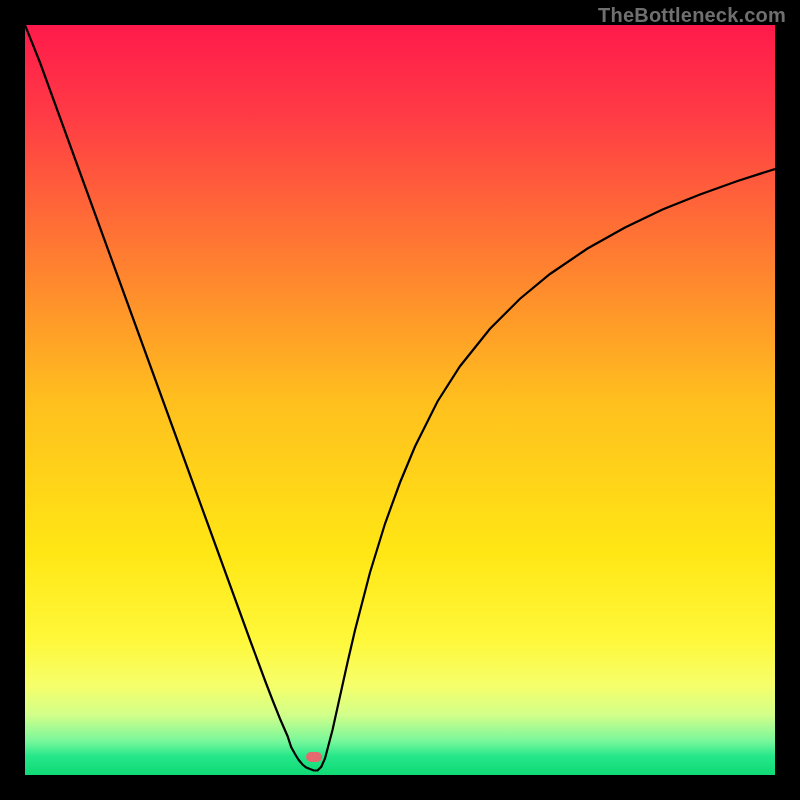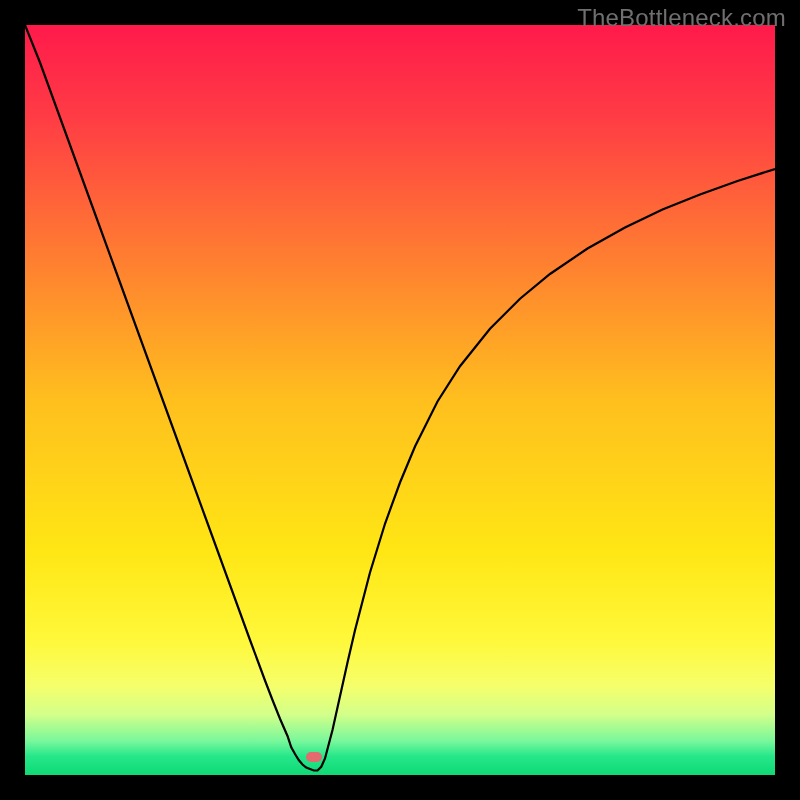--- a/index.html
+++ b/index.html
@@ -30,23 +30,23 @@
     position: absolute;
     inset: 0;
     width: 100%;
     height: 100%;
   }
   .watermark {
     position: absolute;
     top: 4px;
     right: 14px;
     color: #6f6f6f;
-    font-size: 24px;
+    font-size: 20px;
     letter-spacing: 0.2px;
-    font-weight: 400;
+    font-weight: 700;
   }
   .marker {
     position: absolute;
     width: 16px;
     height: 10px;
     border-radius: 5px;
     background: #e46a6f;
     transform: translate(-50%, -50%);
   }
 </style>

